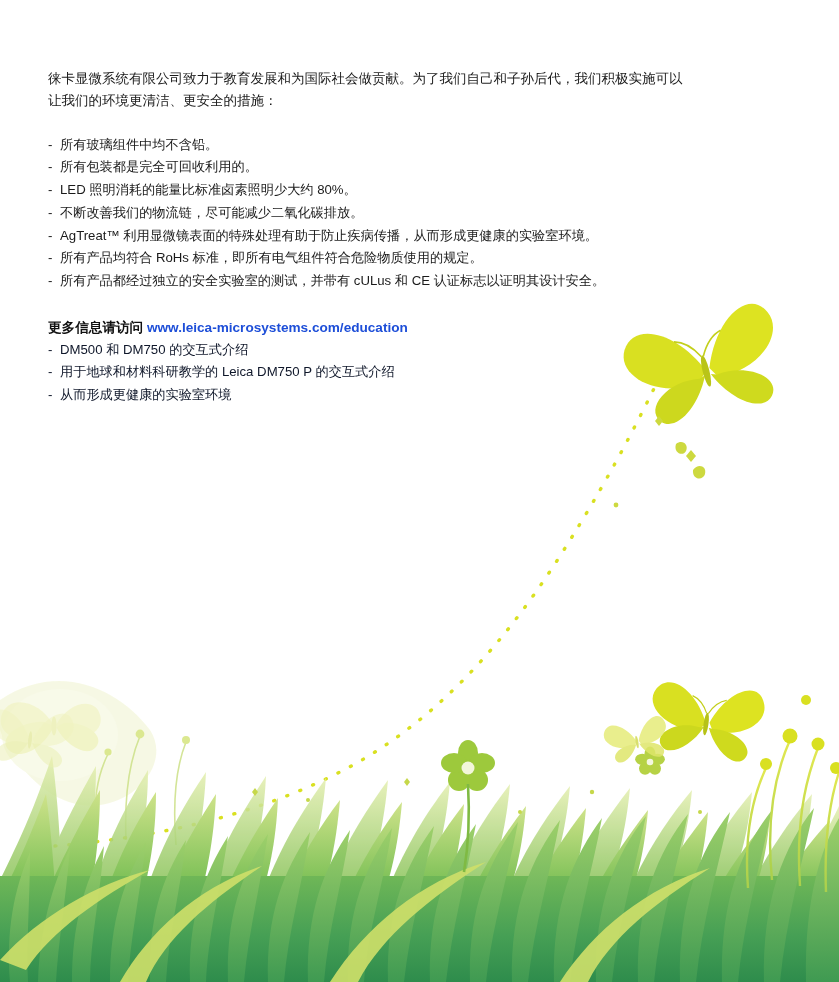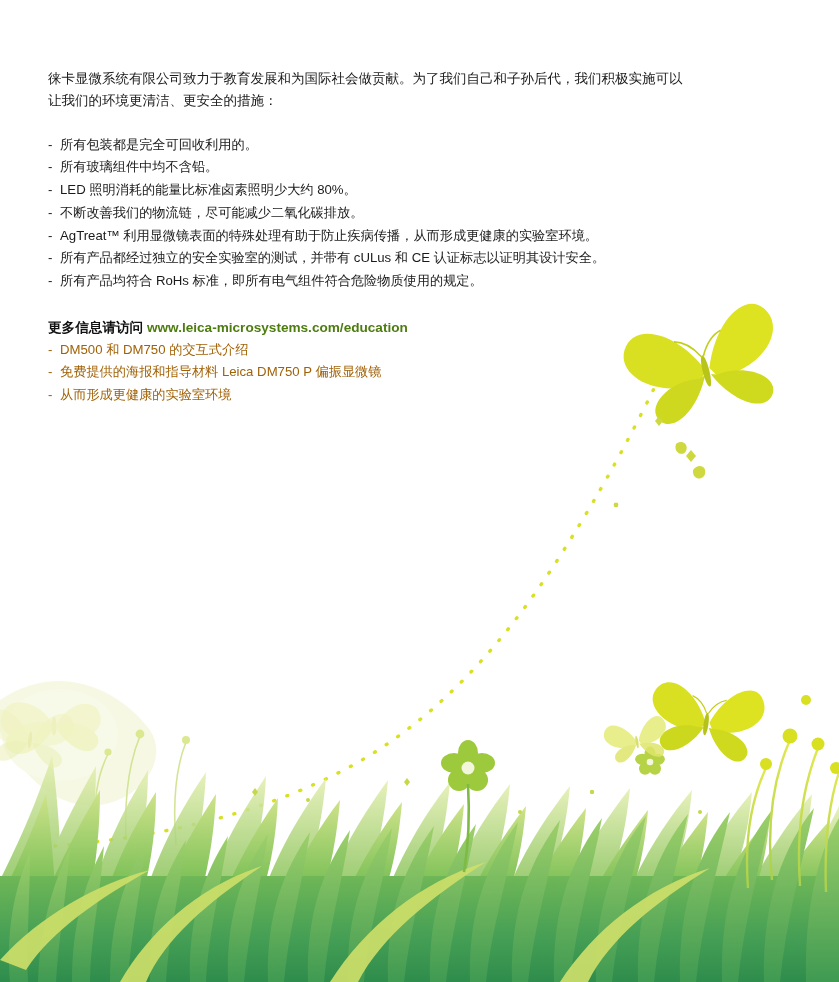--- a/index.html
+++ b/index.html
@@ -63,31 +63,31 @@
   .spacer {
     height: 26px;
   }
   .more-heading {
     font-size: 13.6px;
     font-weight: bold;
     color: #111111;
     margin: 0 0 2px 0;
   }
   .more-heading .url {
-    color: #4d7c0f;
+    color: #1d4ed8;
   }
   ul.links {
     list-style: none;
     margin: 0;
     padding: 0;
   }
   ul.links li {
     font-size: 13.2px;
     line-height: 1.72;
-    color: #a16207;
+    color: #0f172a;
     white-space: nowrap;
   }
   ul.links li .dash {
     display: inline-block;
     width: 12px;
   }
 </style>
 </head>
 <body>
 
@@ -311,36 +311,36 @@
       <path d="M252 792 l3 -4 3 4 -3 4 Z"></path>
       <path d="M404 782 l3 -4 3 4 -3 4 Z"></path>
     </g>
   </svg>
 
   <div class="content">
 
     <p class="intro">徕卡显微系统有限公司致力于教育发展和为国际社会做贡献。为了我们自己和子孙后代，我们积极实施可以让我们的环境更清洁、更安全的措施：</p>
 
     <ul class="bullets">
+      <li><span class="dash">-</span><span>所有玻璃组件中均不含铅。</span></li>
       <li><span class="dash">-</span><span>所有包装都是完全可回收利用的。</span></li>
-      <li><span class="dash">-</span><span>所有玻璃组件中均不含铅。</span></li>
       <li><span class="dash">-</span><span>LED 照明消耗的能量比标准卤素照明少大约 80%。</span></li>
       <li><span class="dash">-</span><span>不断改善我们的物流链，尽可能减少二氧化碳排放。</span></li>
       <li><span class="dash">-</span><span>AgTreat™ 利用显微镜表面的特殊处理有助于防止疾病传播，从而形成更健康的实验室环境。</span></li>
+      <li><span class="dash">-</span><span>所有产品均符合 RoHs 标准，即所有电气组件符合危险物质使用的规定。</span></li>
       <li><span class="dash">-</span><span>所有产品都经过独立的安全实验室的测试，并带有 cULus 和 CE 认证标志以证明其设计安全。</span></li>
-      <li><span class="dash">-</span><span>所有产品均符合 RoHs 标准，即所有电气组件符合危险物质使用的规定。</span></li>
     </ul>
 
     <div class="spacer"></div>
 
     <p class="more-heading">
       <span>更多信息请访问</span>
       <span class="url">www.leica-microsystems.com/education</span>
     </p>
 
     <ul class="links">
       <li><span class="dash">-</span><span>DM500 和 DM750 的交互式介绍</span></li>
-      <li><span class="dash">-</span><span>免费提供的海报和指导材料 Leica DM750 P 偏振显微镜</span></li>
+      <li><span class="dash">-</span><span>用于地球和材料科研教学的 Leica DM750 P 的交互式介绍</span></li>
       <li><span class="dash">-</span><span>从而形成更健康的实验室环境</span></li>
     </ul>
 
   </div>
 </div>
 
 </body></html>

